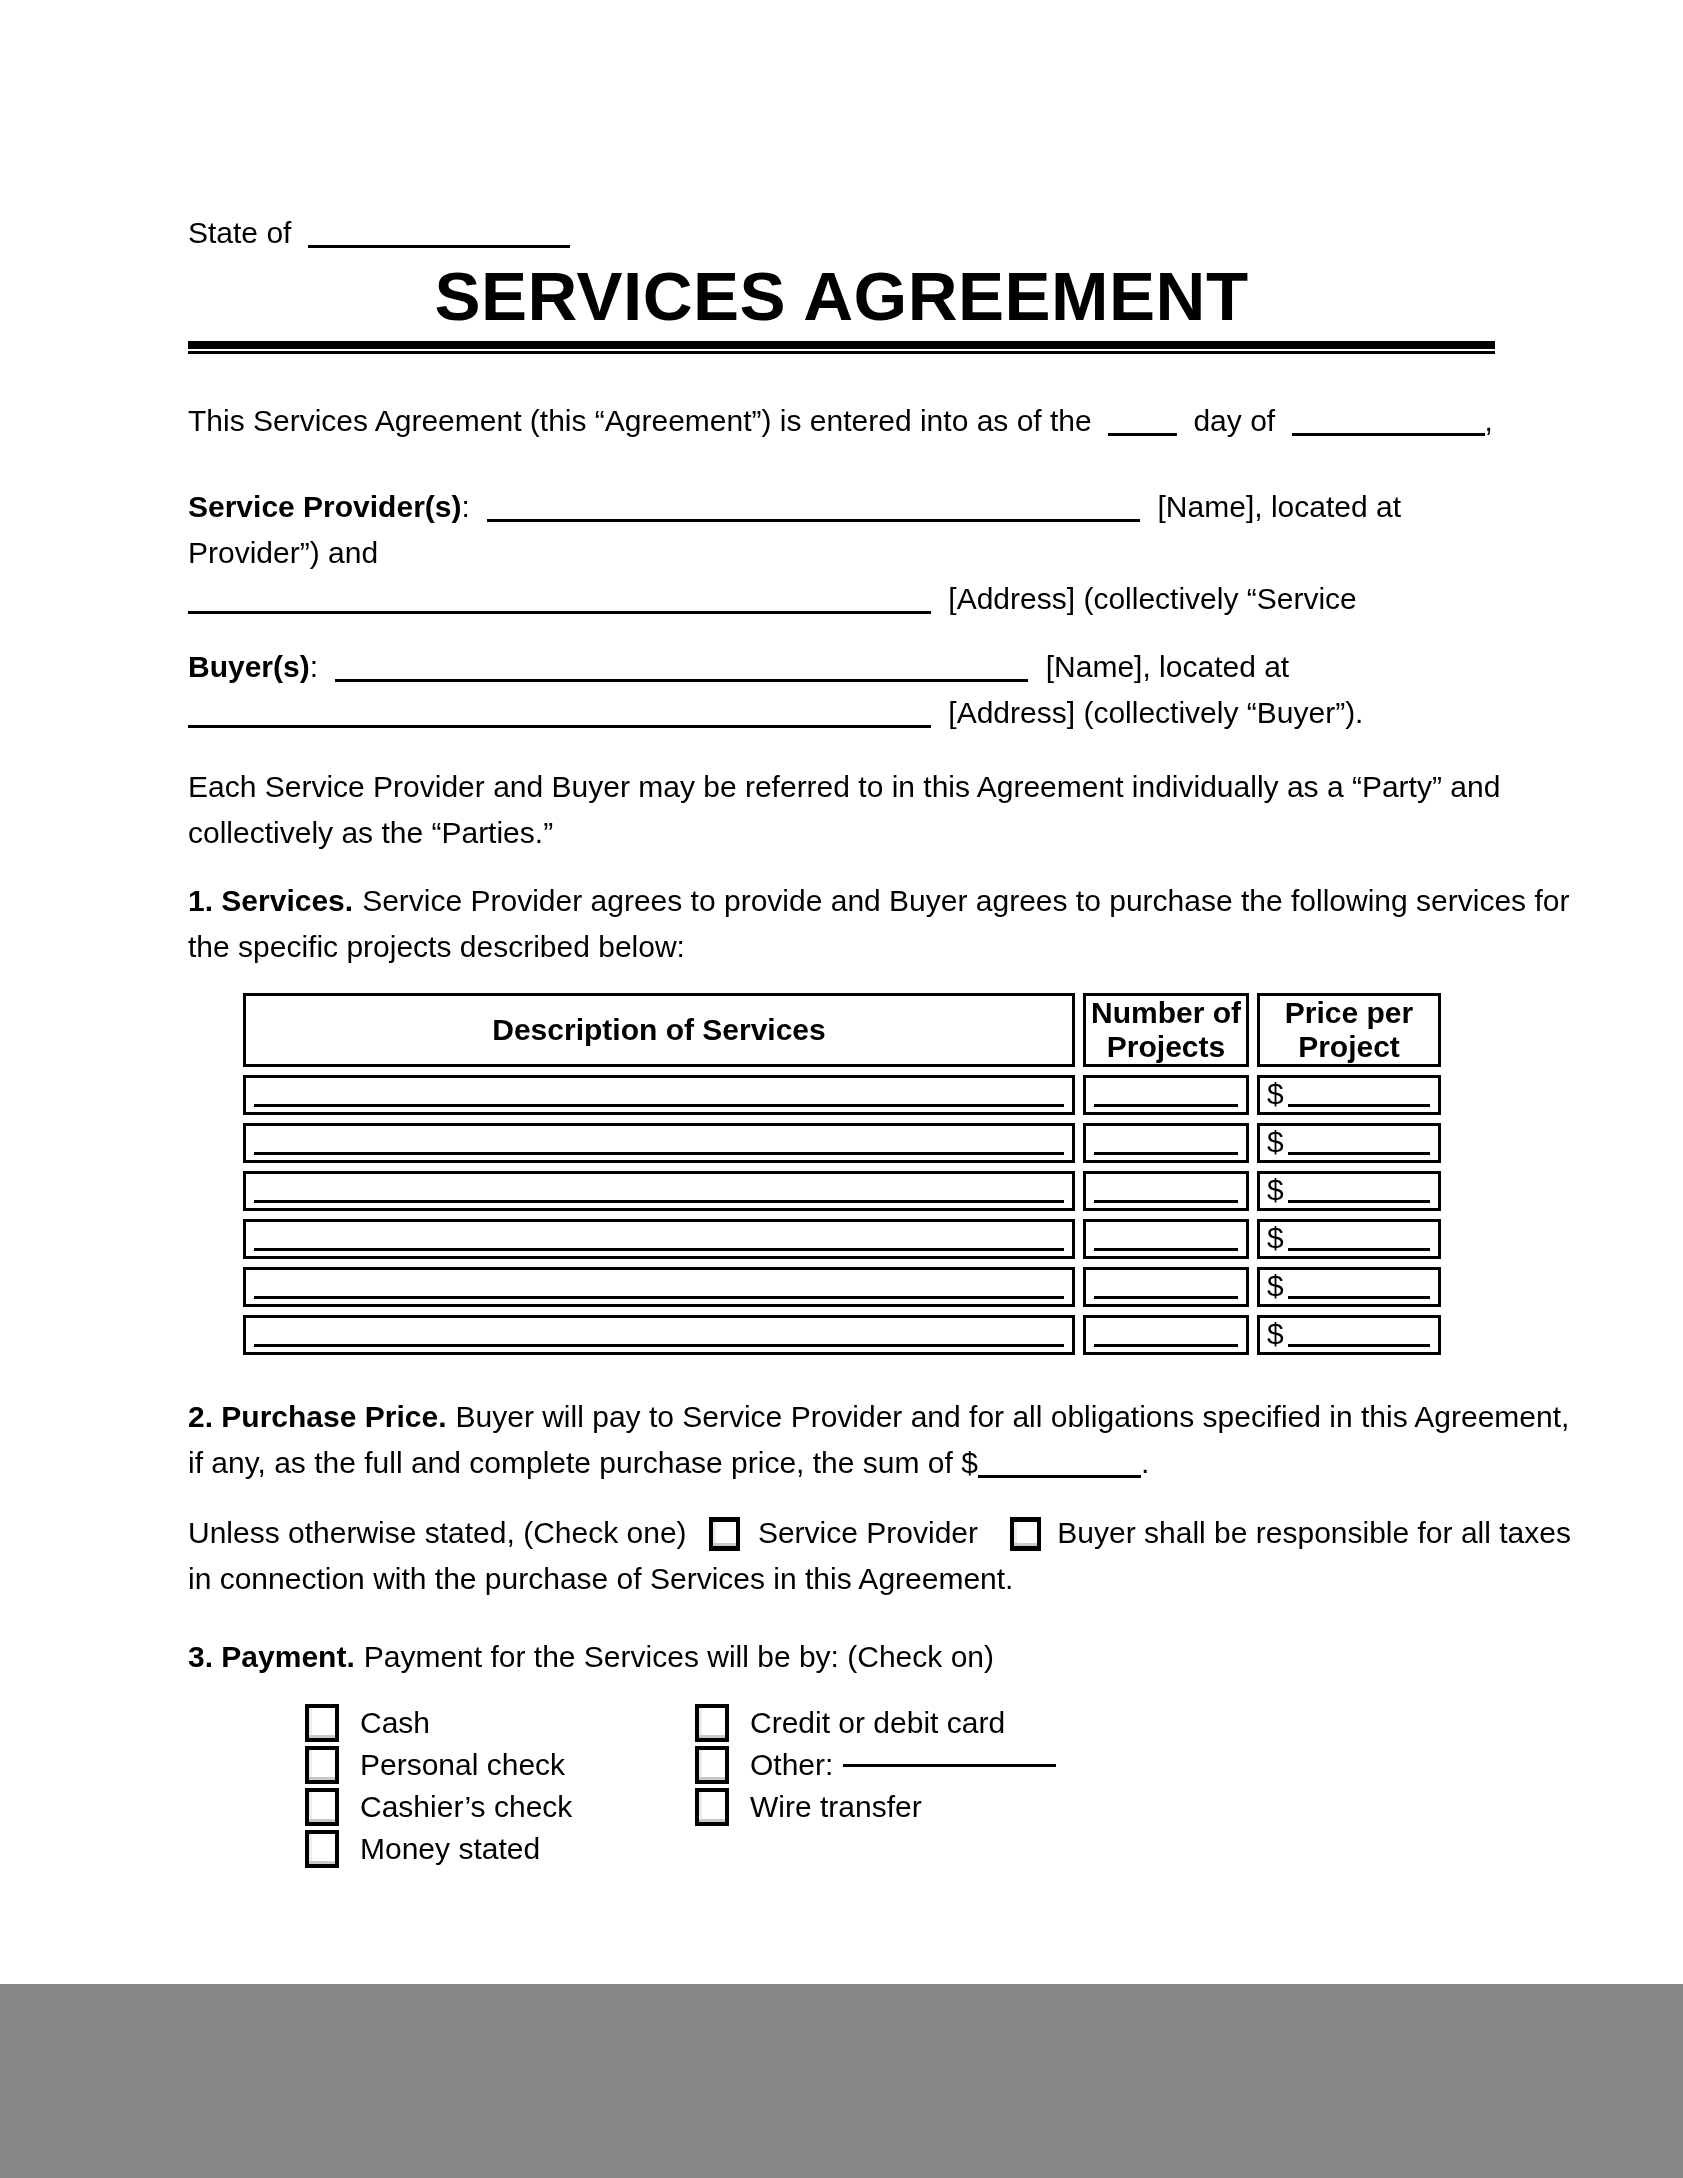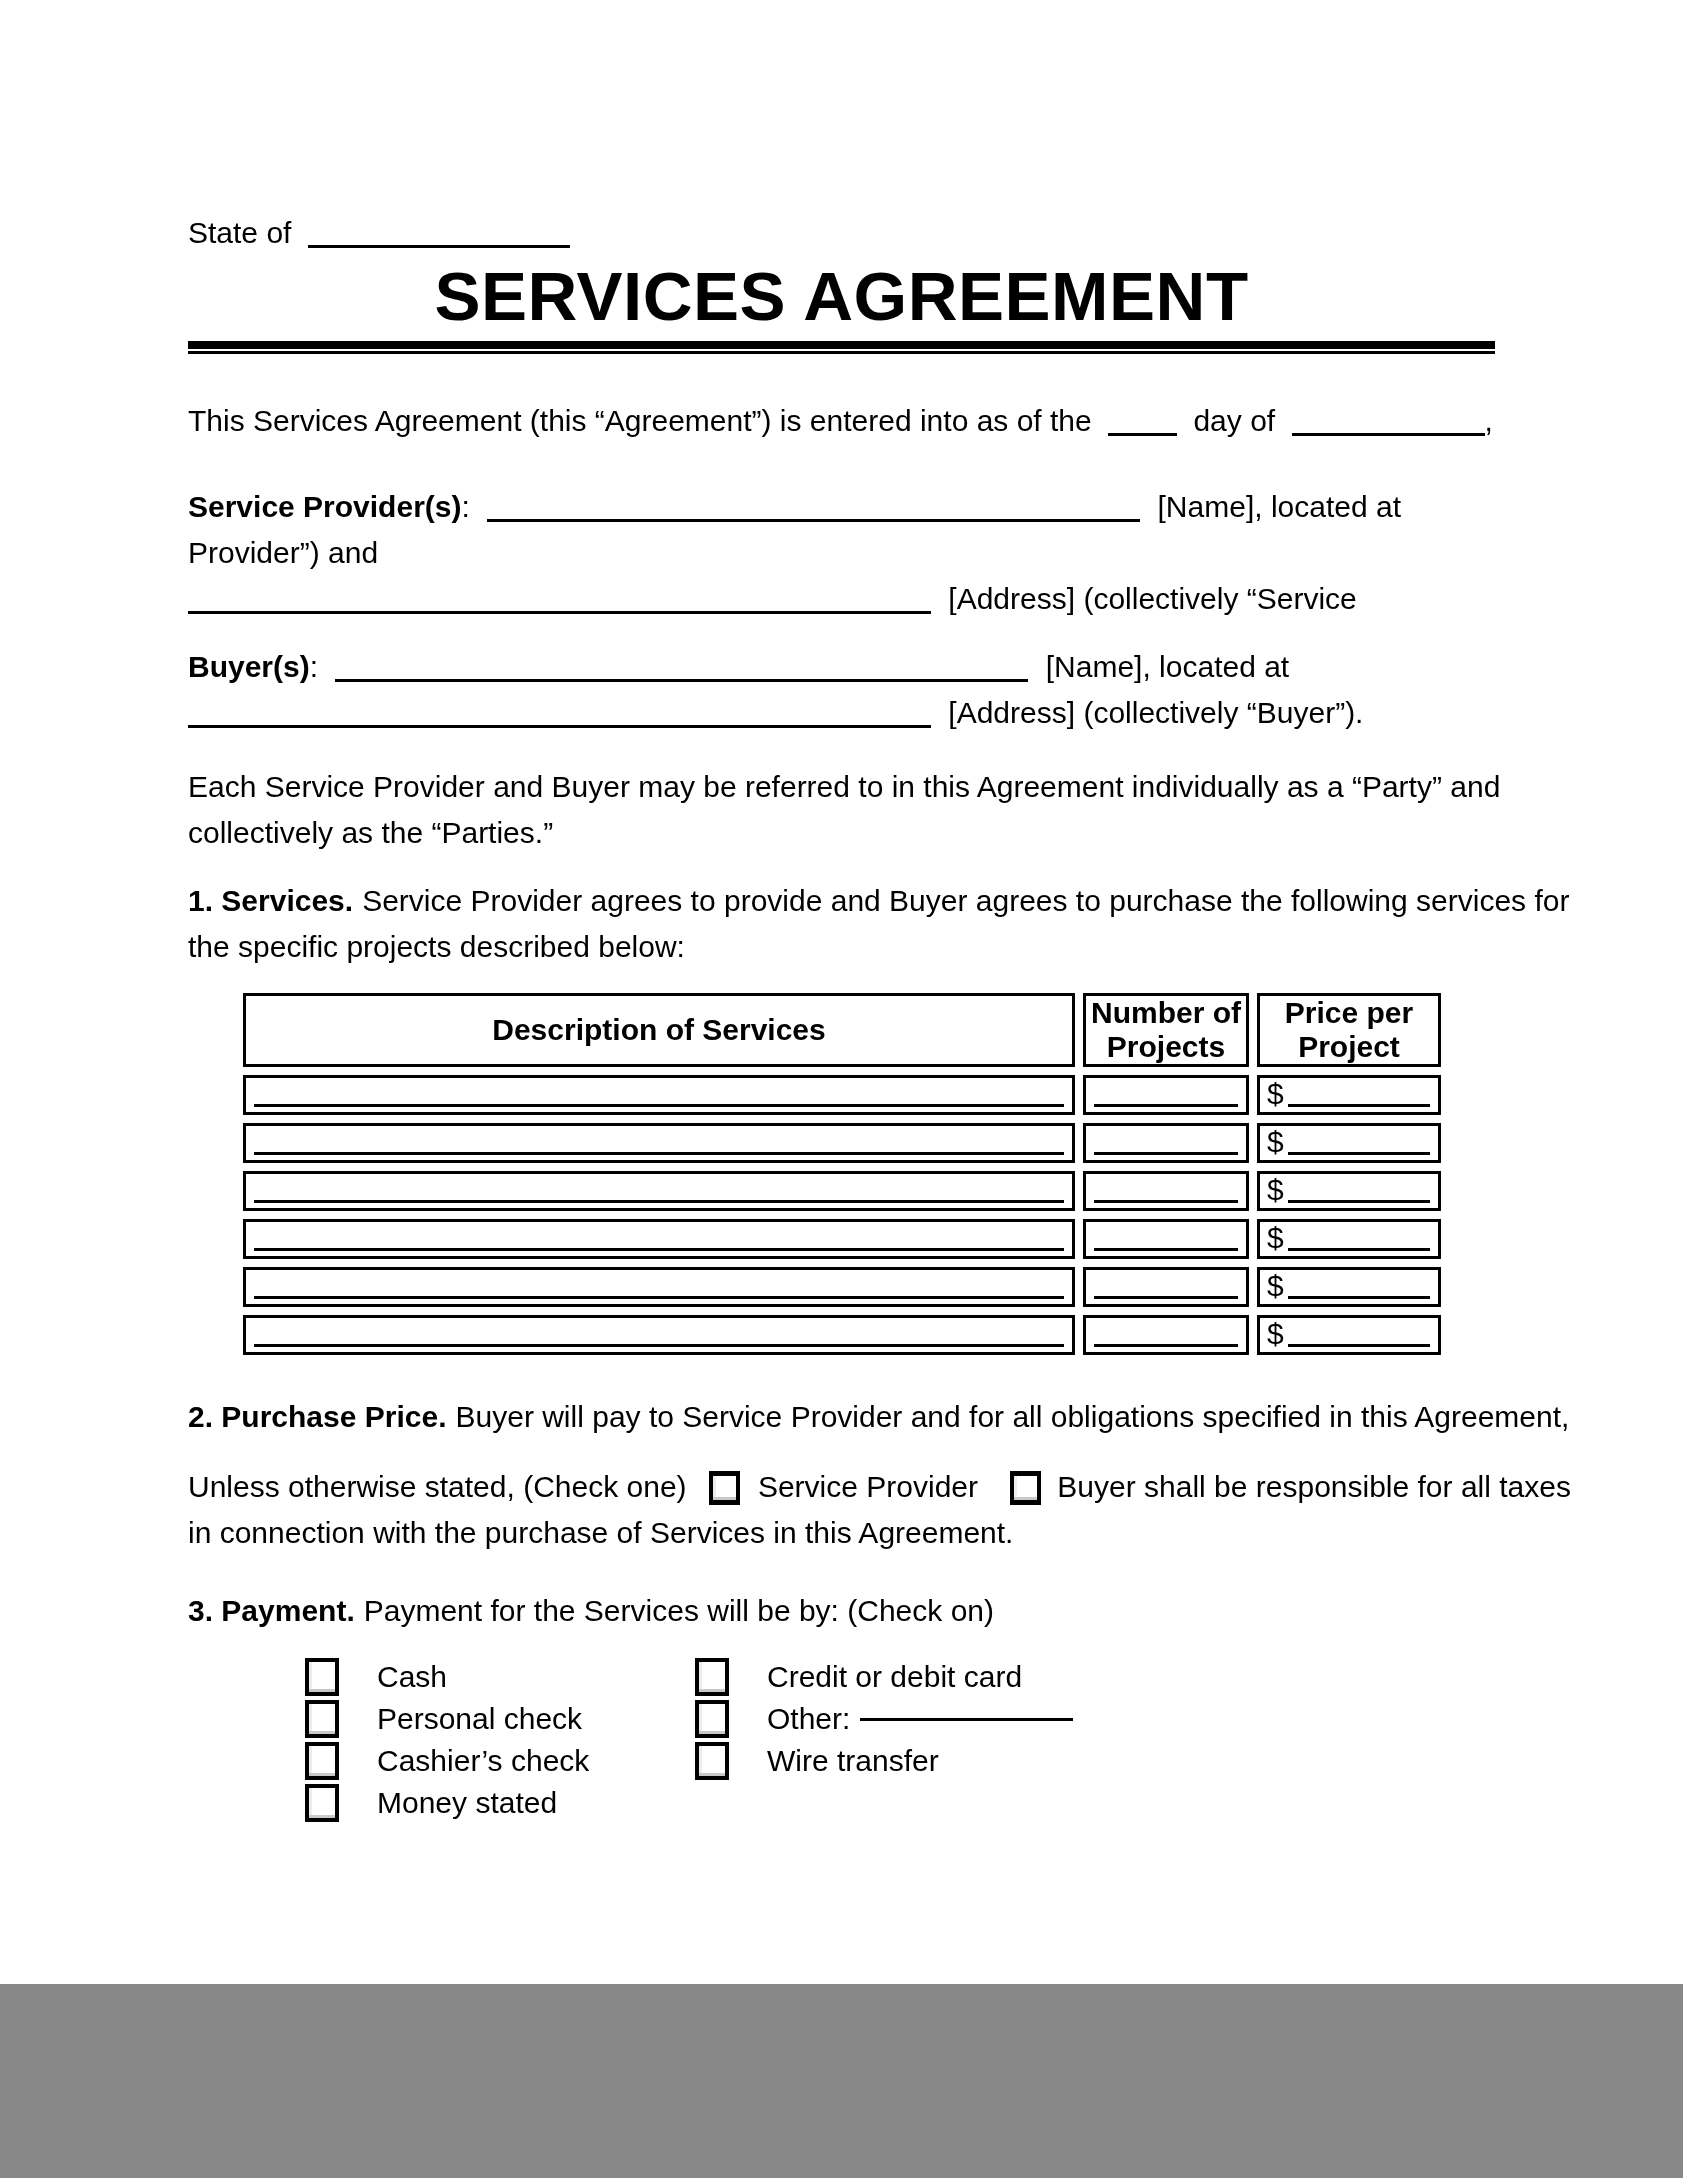--- a/index.html
+++ b/index.html
@@ -105,21 +105,21 @@
     width:23px; height:24px;
     border-width:5px 4px;
     vertical-align:-8px;
   }
   .cb-area { position:relative; margin-top:22px; height:170px; }
   .cb-col { position:absolute; top:0; }
   .cb-col1 { left:117px; }
   .cb-col2 { left:507px; }
   .cb-row { display:flex; align-items:center; height:42px; }
   .cb-row .cb { flex:0 0 auto; }
-  .cb-label { margin-left:38px; white-space:nowrap; }
+  .cb-label { margin-left:21px; white-space:nowrap; }
 
   
   .logo { position:absolute; left:196px; top:2037px; width:42px; height:44px; }
   .logo .l-shape {
     position:absolute; left:0; top:0; width:100%; height:100%;
     background:#2b2b2b;
     clip-path: polygon(0 0, 18px 0, 18px 34px, 42px 34px, 42px 44px, 0 44px);
   }
   .logo .doc-shape {
     position:absolute; left:0; top:0; width:100%; height:100%;
@@ -273,20 +273,23 @@
               <div class="cell-line after-dollar"></div>
             </td>
       </tr>
     </tbody>
       </table>
 
     <div class="para-purchase">
       <div class="line">
         <span class="bold seg-gap">2. Purchase Price.</span><span>Buyer will pay to Service Provider and for all obligations specified in this Agreement,</span>
       </div>
+      <div class="line">
+        <span>if any, as the full and complete purchase price, the sum of $</span><span class="blank" style="width:163px;"></span><span>.</span>
+      </div>
     </div>
 
     <div class="para-taxes">
       <div class="line">
         <span>Unless otherwise stated, (Check one)</span>
         <span class="cb inline" style="margin-left:14px; margin-right:18px;"></span><span>Service Provider</span>
         <span class="cb inline" style="margin-left:24px; margin-right:16px;"></span><span>Buyer shall be responsible for all taxes</span>
       </div>
       <div class="line">in connection with the purchase of Services in this Agreement.</div>
     </div>

